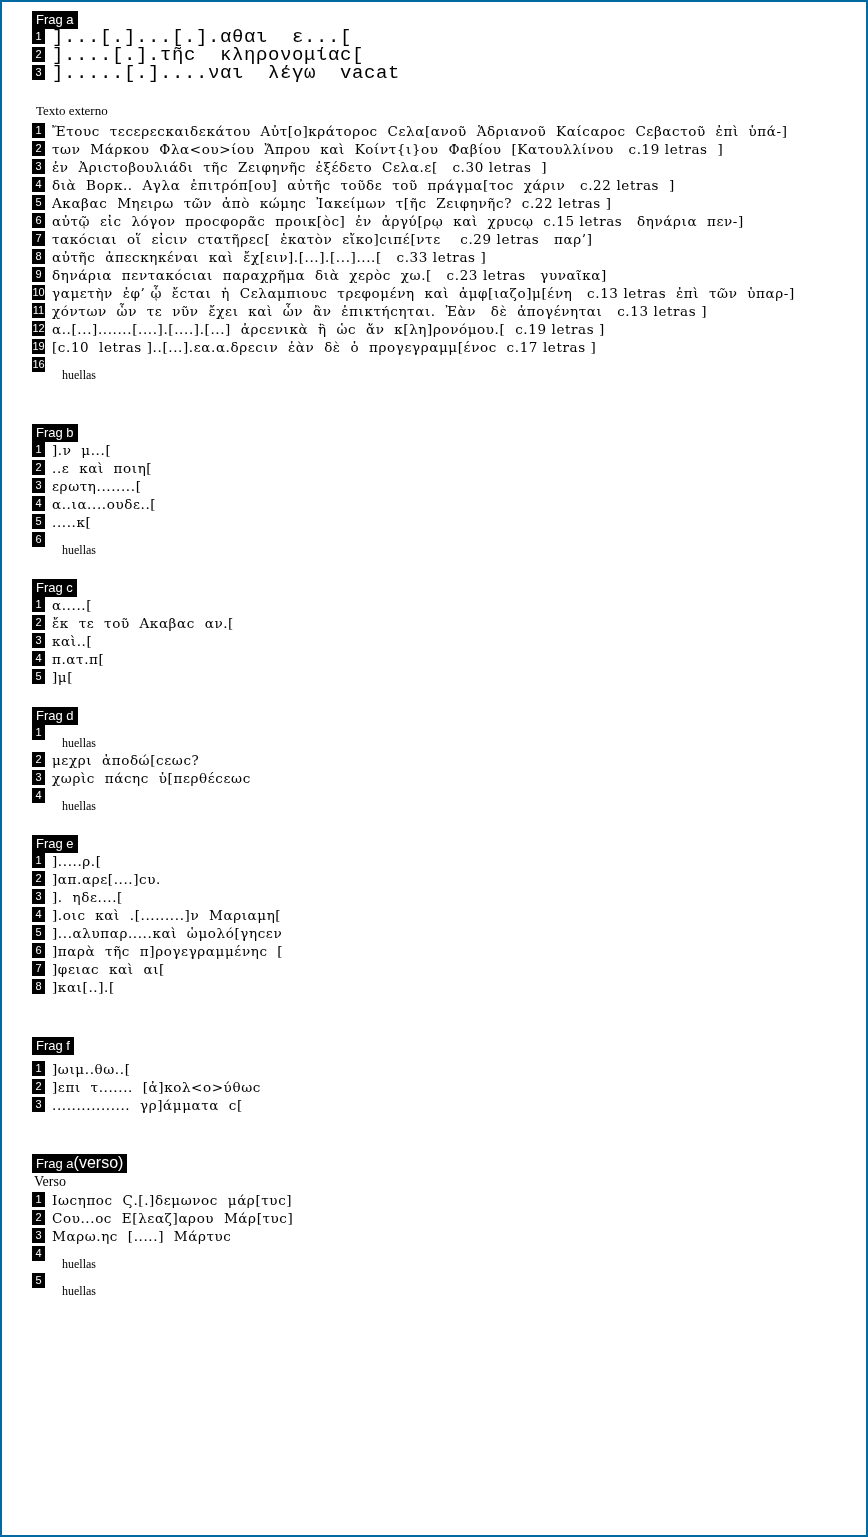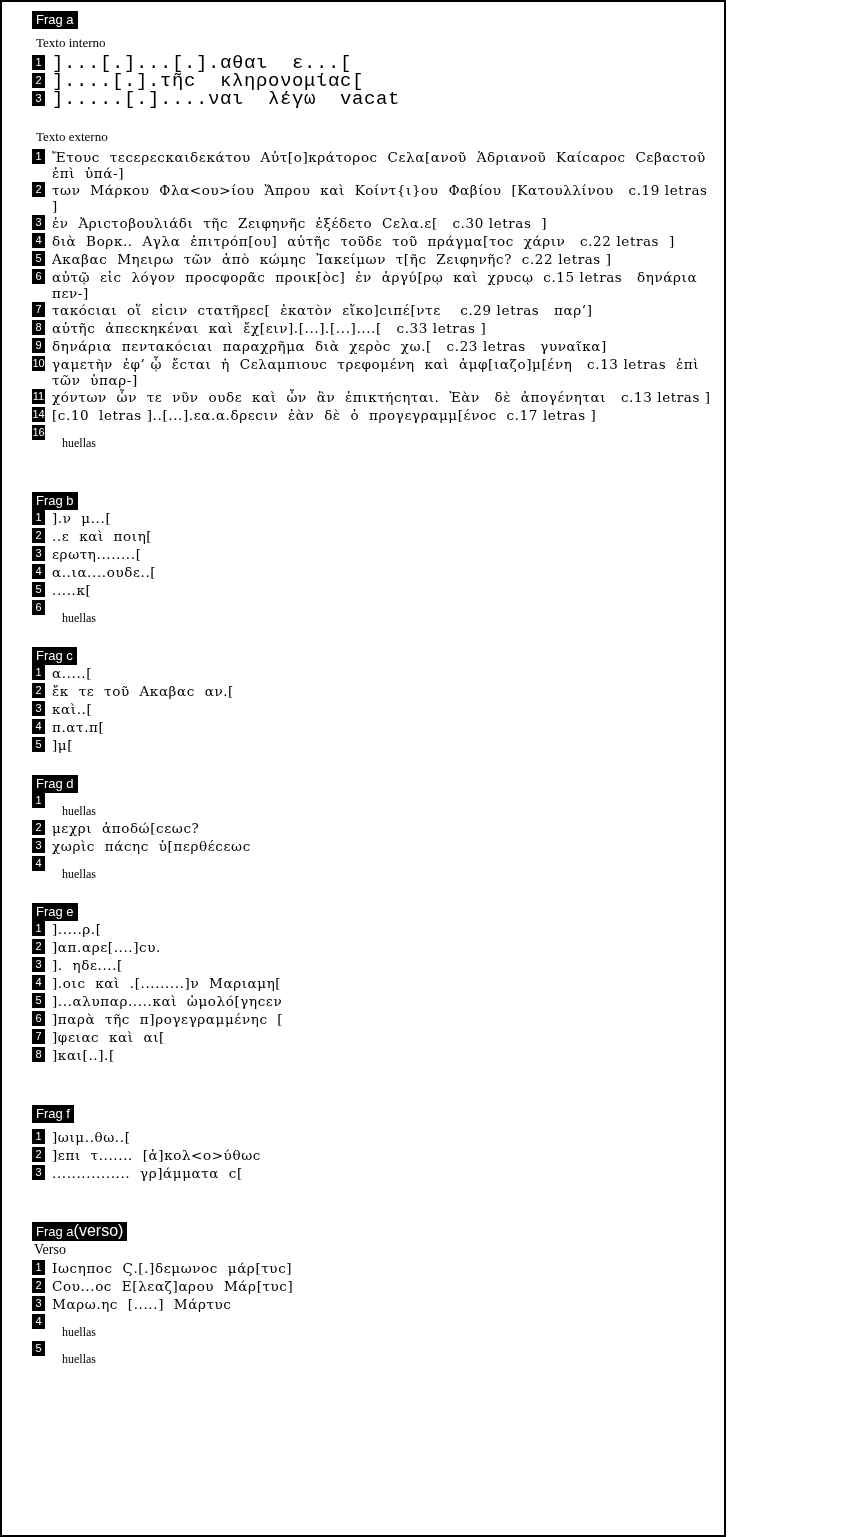--- a/index.html
+++ b/index.html
@@ -5,24 +5,24 @@
   html, body {
     margin: 0;
     padding: 0;
     background: #ffffff;
   }
   body {
     font-family: "Liberation Serif", serif;
   }
   .page {
     position: relative;
-    width: 726px;
+    width: 868px;
     height: 1537px;
     box-sizing: border-box;
-    border: 2px solid #000000;
+    border: 2px solid #0369a1;
     background: #ffffff;
     overflow: hidden;
   }
   .inner {
     padding: 8px 10px 10px 30px;
   }
   .frag-head {
     display: inline-block;
     background: #000000;
     color: #ffffff;
@@ -94,21 +94,20 @@
 </style>
 </head>
 <body>
 
 <div class="page">
   <div class="inner">
 
     <div class="blk">
       <div class="frag-head"><span>Frag a</span></div>
 
-      <div class="section-label">Texto interno</div>
       <div class="lines internal-lines">
         <div class="line">
             <span class="lnum">1</span>
             <span class="ltext">]...[.]...[.].αθαι  ε...[</span>
           </div>
         <div class="line">
             <span class="lnum">2</span>
             <span class="ltext">]....[.].τῆc  κληρονομίαc[</span>
           </div>
         <div class="line">
@@ -156,24 +155,28 @@
         <div class="line">
             <span class="lnum">9</span>
             <span class="ltext">δηνάρια  πεντακόcιαι  παραχρῆμα  διὰ  χερὸc  χω.[   c.23 letras   γυναῖκα]</span>
           </div>
         <div class="line">
             <span class="lnum">10</span>
             <span class="ltext">γαμετὴν  ἐφ’ ᾧ  ἔcται  ἡ  Cελαμπιουc  τρεφομένη  καὶ  ἀμφ[ιαζο]μ[ένη   c.13 letras  ἐπὶ  τῶν  ὑπαρ-]</span>
           </div>
         <div class="line">
             <span class="lnum">11</span>
-            <span class="ltext">χόντων  ὧν  τε  νῦν  ουδε  καὶ  ὧν  ἂν  ἐπικτήcηται.  Ἐὰν   δὲ  ἀπογένηται   c.13 letras ]</span>
-          </div>
-        <div class="line">
-            <span class="lnum">14</span>
+            <span class="ltext">χόντων  ὧν  τε  νῦν  ἔχει  καὶ  ὧν  ἂν  ἐπικτήcηται.  Ἐὰν   δὲ  ἀπογένηται   c.13 letras ]</span>
+          </div>
+        <div class="line">
+            <span class="lnum">12</span>
+            <span class="ltext">α..[...].......[....].[....].[...]  ἀρcενικὰ  ἢ  ὡc  ἄν  κ[λη]ρονόμου.[  c.19 letras ]</span>
+          </div>
+        <div class="line">
+            <span class="lnum">19</span>
             <span class="ltext">[c.10  letras ]..[...].εα.α.δρεcιν  ἐὰν  δὲ  ὁ  προγεγραμμ[ένοc  c.17 letras ]</span>
           </div>
         <div class="line">
             <span class="lnum">16</span>
             <span class="ltext small">huellas</span>
           </div>
       </div>
     </div>
 
     <div class="gap-lg"></div>

